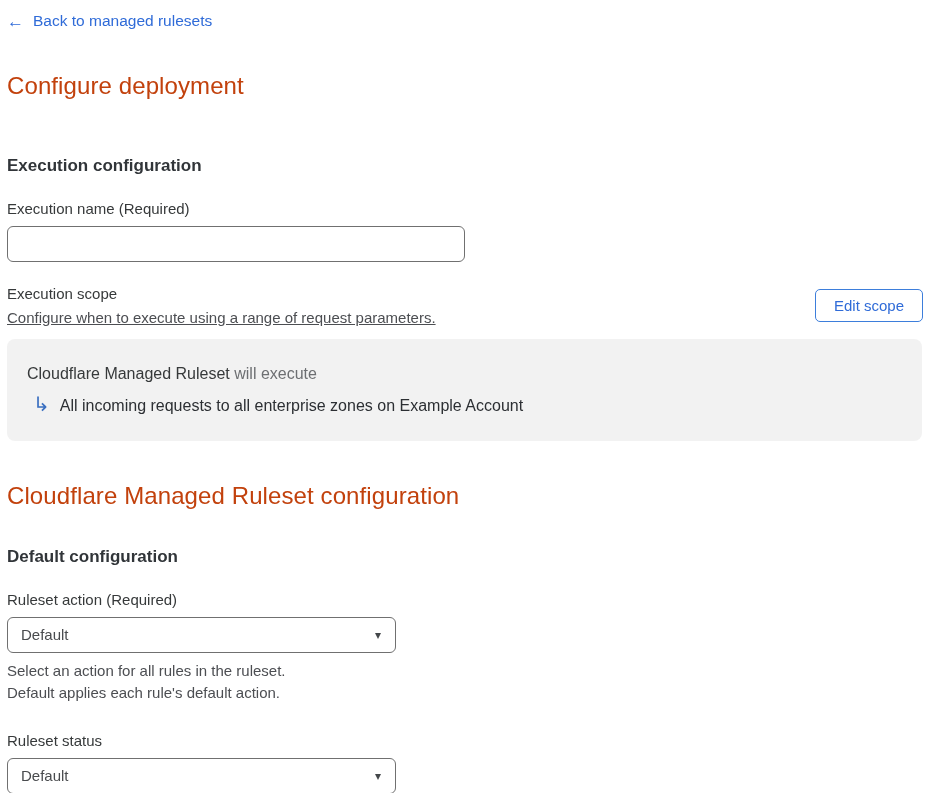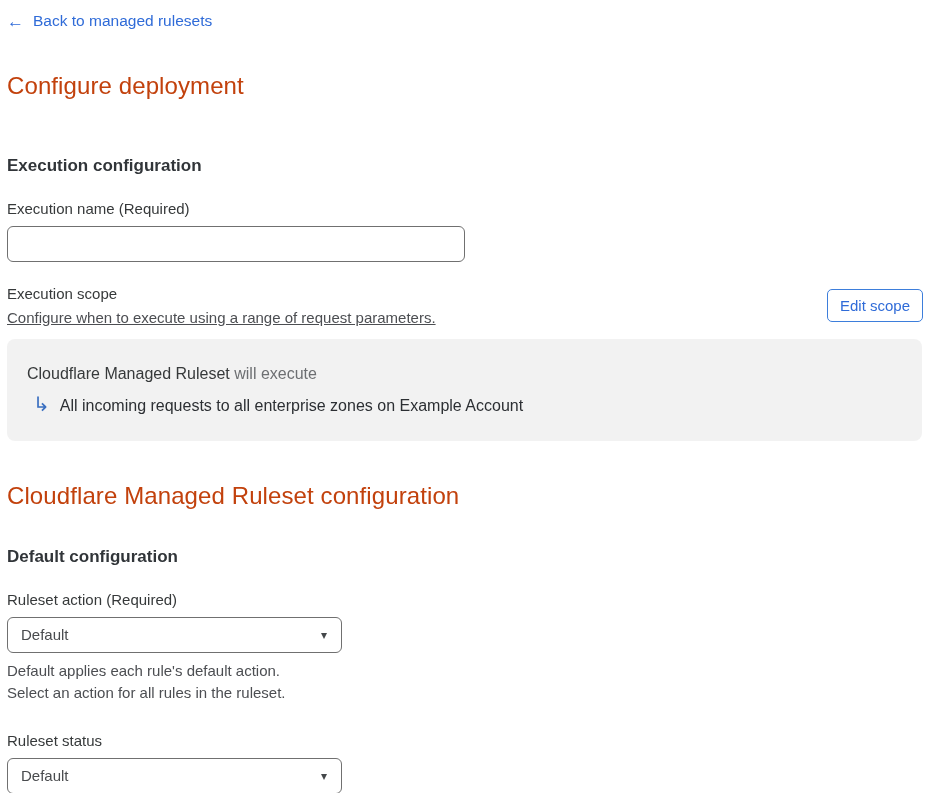--- a/index.html
+++ b/index.html
@@ -64,21 +64,21 @@
   }
   .scope-label { font-size: 15px; color: #36393a; }
   .scope-desc { margin-top: 7px; font-size: 15px; color: #4c4e52; text-decoration: underline; }
   .edit-scope-btn {
     background: #ffffff;
     border: 1px solid #3d7edb;
     color: #2f6bd8;
     border-radius: 5px;
     font-family: "Liberation Sans", sans-serif;
     font-size: 15px;
-    padding: 7px 12px;
+    padding: 7px 18px;
     cursor: pointer;
     white-space: nowrap;
   }
   
   .summary-panel {
     margin-top: 13px;
     width: 915px;
     background: #f2f2f2;
     border-radius: 8px;
     padding: 26px 20px 25px 20px;
@@ -97,21 +97,21 @@
   .summary-line2 .hook-arrow {
     color: #3a6fc0;
     font-size: 20px;
     line-height: 1;
     position: relative;
     top: -2px;
   }
   
   .select-box {
     margin-top: 9px;
-    width: 335px;
+    width: 389px;
     height: 36px;
     border: 1px solid #707070;
     border-radius: 6px;
     background: #ffffff;
     display: flex;
     align-items: center;
     justify-content: space-between;
     padding: 0 14px 0 13px;
     font-size: 15px;
     color: #494b4e;
@@ -169,22 +169,22 @@
 <h1 class="page-title">Cloudflare Managed Ruleset configuration</h1>
 
 <h2 class="section-title" style="margin-top: 37px;">Default configuration</h2>
 
 <div class="field-label">Ruleset action (Required)</div>
 <div class="select-box">
   <span>Default</span>
   <span class="caret">▾</span>
 </div>
 <div class="help-text">
+  <div>Select an action for all rules in the ruleset.</div>
   <div>Default applies each rule's default action.</div>
-  <div>Select an action for all rules in the ruleset.</div>
 </div>
 
 <div class="field-label status-label">Ruleset status</div>
 <div class="select-box">
   <span>Default</span>
   <span class="caret">▾</span>
 </div>
 <div class="help-text">Select a status for all rules in the ruleset.</div>
 
 

